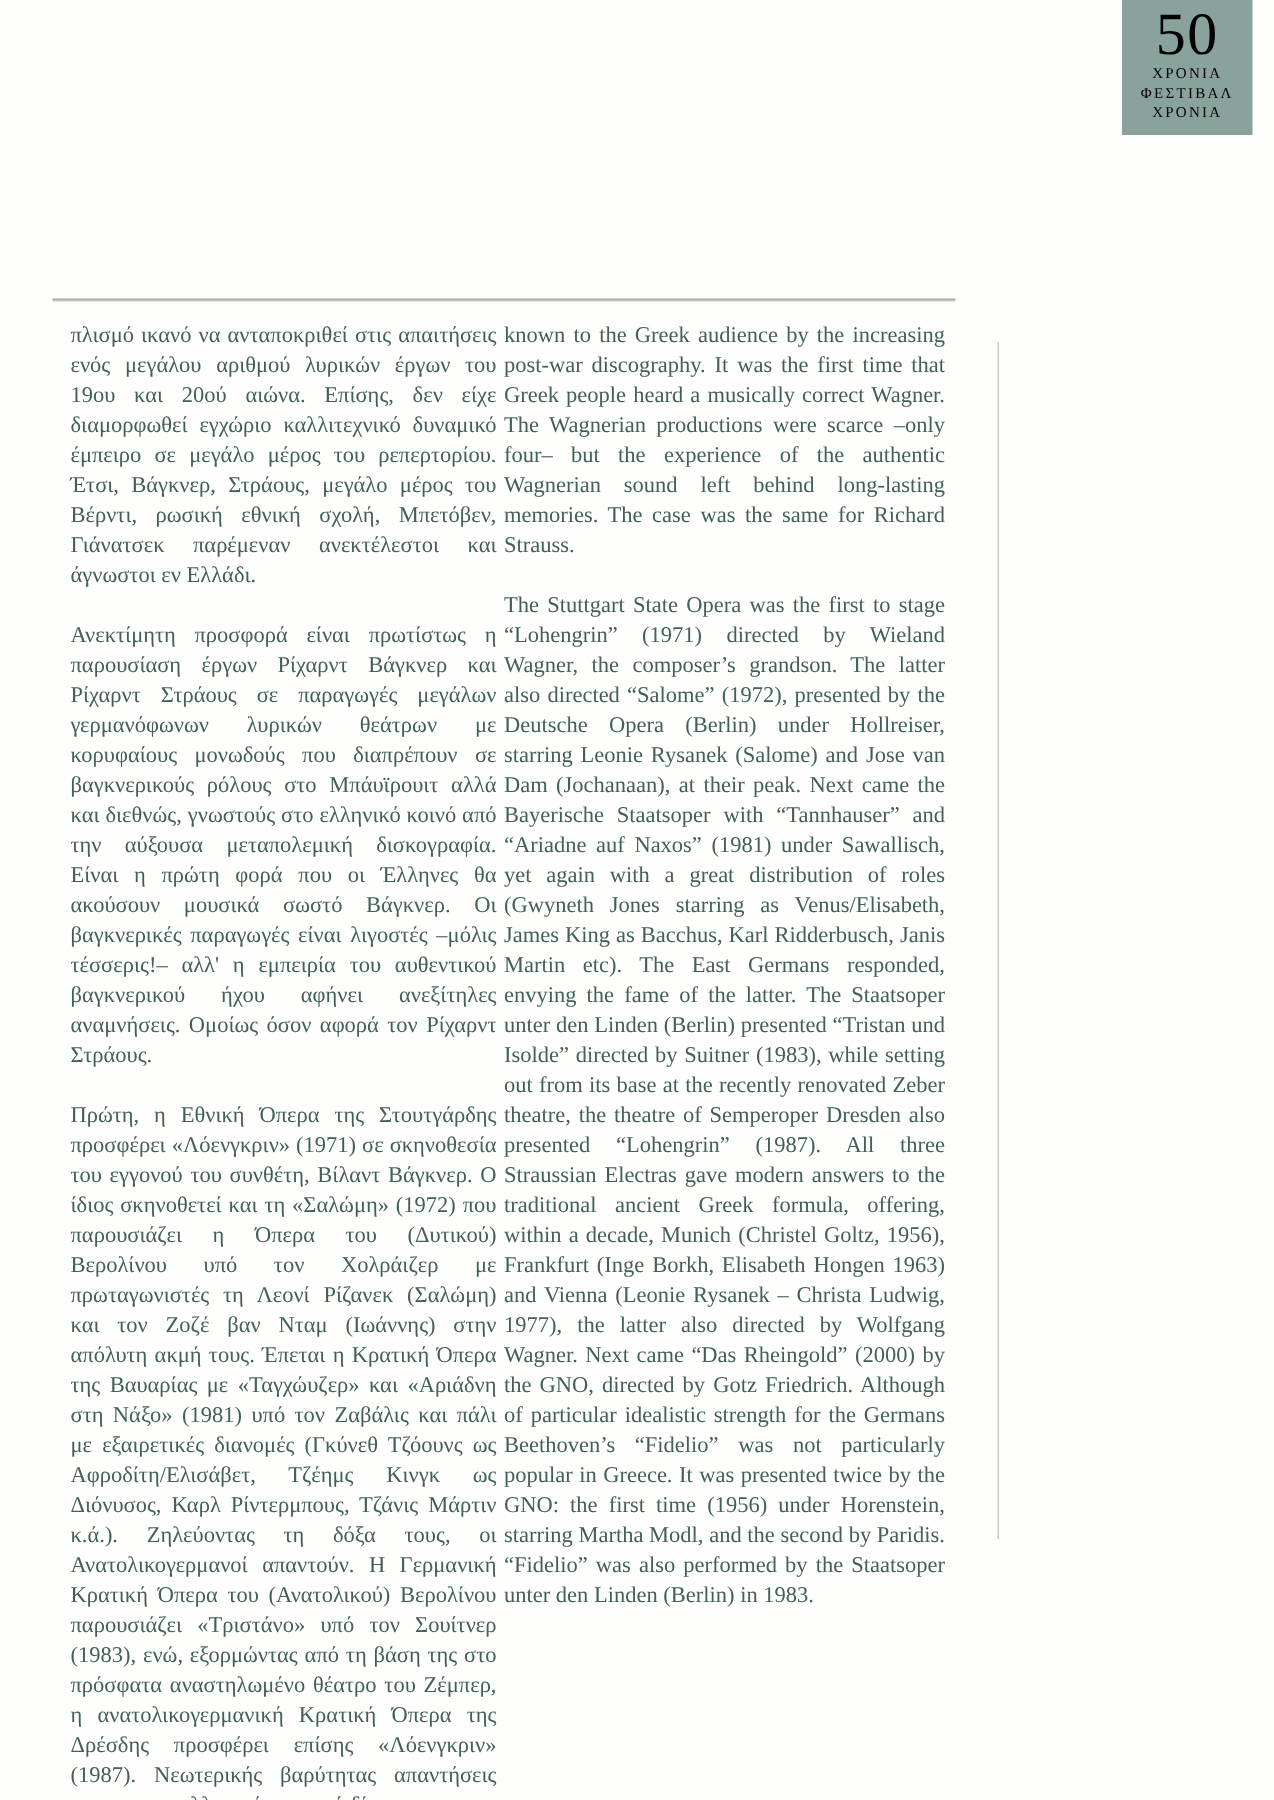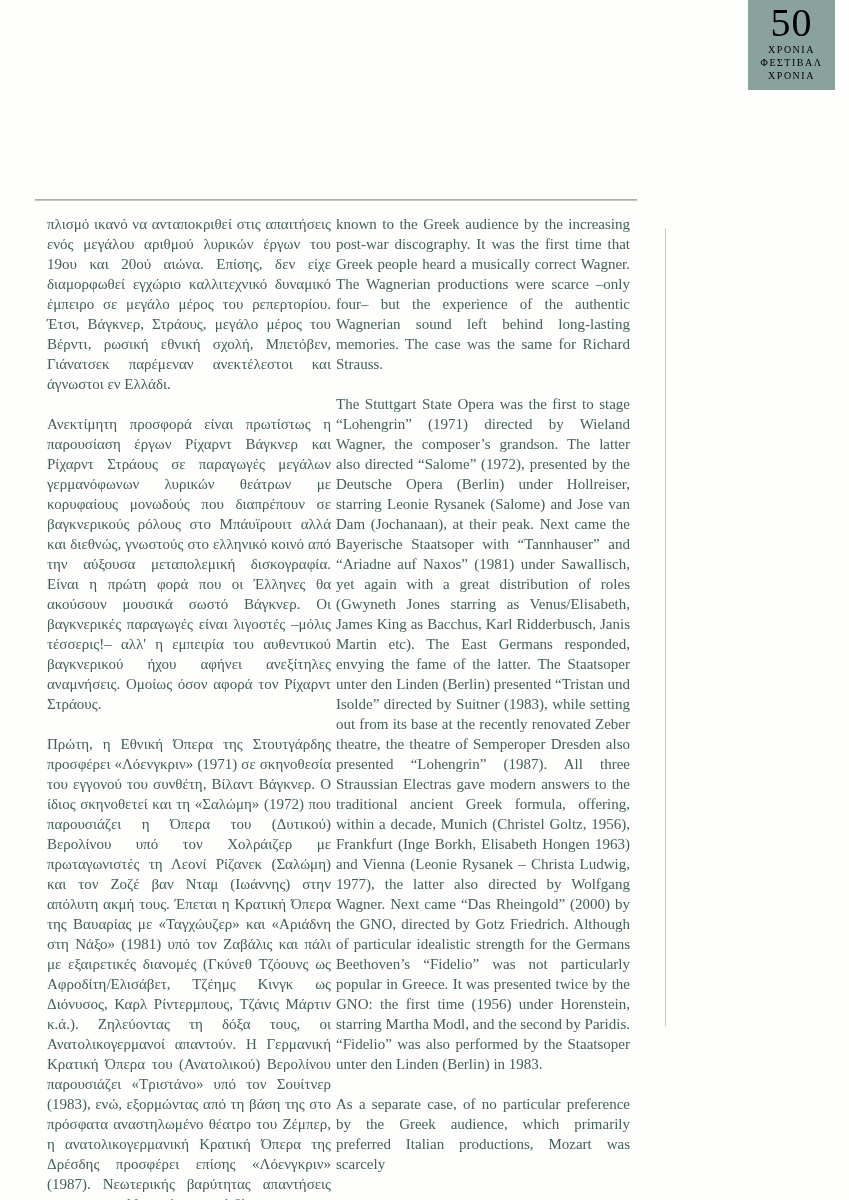--- a/index.html
+++ b/index.html
@@ -96,16 +96,15 @@
 
   <div class="col col-left">
     <p>πλισμό ικανό να ανταποκριθεί στις απαιτήσεις ενός μεγάλου αριθμού λυρικών έργων του 19ου και 20ού αιώνα. Επίσης, δεν είχε διαμορφωθεί εγχώριο καλλιτεχνικό δυναμικό έμπειρο σε μεγάλο μέρος του ρεπερτορίου. Έτσι, Βάγκνερ, Στράους, μεγάλο μέρος του Βέρντι, ρωσική εθνική σχολή, Μπετόβεν, Γιάνατσεκ παρέμεναν ανεκτέλεστοι και άγνωστοι εν Ελλάδι.</p>
     <p>Ανεκτίμητη προσφορά είναι πρωτίστως η παρουσίαση έργων Ρίχαρντ Βάγκνερ και Ρίχαρντ Στράους σε παραγωγές μεγάλων γερμανόφωνων λυρικών θεάτρων με κορυφαίους μονωδούς που διαπρέπουν σε βαγκνερικούς ρόλους στο Μπάυϊρουιτ αλλά και διεθνώς, γνωστούς στο ελληνικό κοινό από την αύξουσα μεταπολεμική δισκογραφία. Είναι η πρώτη φορά που οι Έλληνες θα ακούσουν μουσικά σωστό Βάγκνερ. Οι βαγκνερικές παραγωγές είναι λιγοστές –μόλις τέσσερις!– αλλ' η εμπειρία του αυθεντικού βαγκνερικού ήχου αφήνει ανεξίτηλες αναμνήσεις. Ομοίως όσον αφορά τον Ρίχαρντ Στράους.</p>
     <p>Πρώτη, η Εθνική Όπερα της Στουτγάρδης προσφέρει «Λόενγκριν» (1971) σε σκηνοθεσία του εγγονού του συνθέτη, Βίλαντ Βάγκνερ. Ο ίδιος σκηνοθετεί και τη «Σαλώμη» (1972) που παρουσιάζει η Όπερα του (Δυτικού) Βερολίνου υπό τον Χολράιζερ με πρωταγωνιστές τη Λεονί Ρίζανεκ (Σαλώμη) και τον Ζοζέ βαν Νταμ (Ιωάννης) στην απόλυτη ακμή τους. Έπεται η Κρατική Όπερα της Βαυαρίας με «Ταγχώυζερ» και «Αριάδνη στη Νάξο» (1981) υπό τον Ζαβάλις και πάλι με εξαιρετικές διανομές (Γκύνεθ Τζόουνς ως Αφροδίτη/Ελισάβετ, Τζέημς Κινγκ ως Διόνυσος, Καρλ Ρίντερμπους, Τζάνις Μάρτιν κ.ά.). Ζηλεύοντας τη δόξα τους, οι Ανατολικογερμανοί απαντούν. Η Γερμανική Κρατική Όπερα του (Ανατολικού) Βερολίνου παρουσιάζει «Τριστάνο» υπό τον Σουίτνερ (1983), ενώ, εξορμώντας από τη βάση της στο πρόσφατα αναστηλωμένο θέατρο του Ζέμπερ, η ανατολικογερμανική Κρατική Όπερα της Δρέσδης προσφέρει επίσης «Λόενγκριν» (1987). Νεωτερικής βαρύτητας απαντήσεις στην αρχαιοελληνική συνταγή δίνουν οι τρεις</p>
   </div>
 
   <div class="col col-right">
     <p>known to the Greek audience by the increasing post-war discography. It was the first time that Greek people heard a musically correct Wagner. The Wagnerian productions were scarce –only four– but the experience of the authentic Wagnerian sound left behind long-lasting memories. The case was the same for Richard Strauss.</p>
     <p>The Stuttgart State Opera was the first to stage “Lohengrin” (1971) directed by Wieland Wagner, the composer’s grandson. The latter also directed “Salome” (1972), presented by the Deutsche Opera (Berlin) under Hollreiser, starring Leonie Rysanek (Salome) and Jose van Dam (Jochanaan), at their peak. Next came the Bayerische Staatsoper with “Tannhauser” and “Ariadne auf Naxos” (1981) under Sawallisch, yet again with a great distribution of roles (Gwyneth Jones starring as Venus/Elisabeth, James King as Bacchus, Karl Ridderbusch, Janis Martin etc). The East Germans responded, envying the fame of the latter. The Staatsoper unter den Linden (Berlin) presented “Tristan und Isolde” directed by Suitner (1983), while setting out from its base at the recently renovated Zeber theatre, the theatre of Semperoper Dresden also presented “Lohengrin” (1987). All three Straussian Electras gave modern answers to the traditional ancient Greek formula, offering, within a decade, Munich (Christel Goltz, 1956), Frankfurt (Inge Borkh, Elisabeth Hongen 1963) and Vienna (Leonie Rysanek – Christa Ludwig, 1977), the latter also directed by Wolfgang Wagner. Next came “Das Rheingold” (2000) by the GNO, directed by Gotz Friedrich. Although of particular idealistic strength for the Germans Beethoven’s “Fidelio” was not particularly popular in Greece. It was presented twice by the GNO: the first time (1956) under Horenstein, starring Martha Modl, and the second by Paridis. “Fidelio” was also performed by the Staatsoper unter den Linden (Berlin) in 1983.</p>
-    <p>As a separate case, of no particular preference by the Greek audience, which primarily preferred Italian productions, Mozart was scarcely</p>
   </div>
 
 </div>
 
 </body></html>

